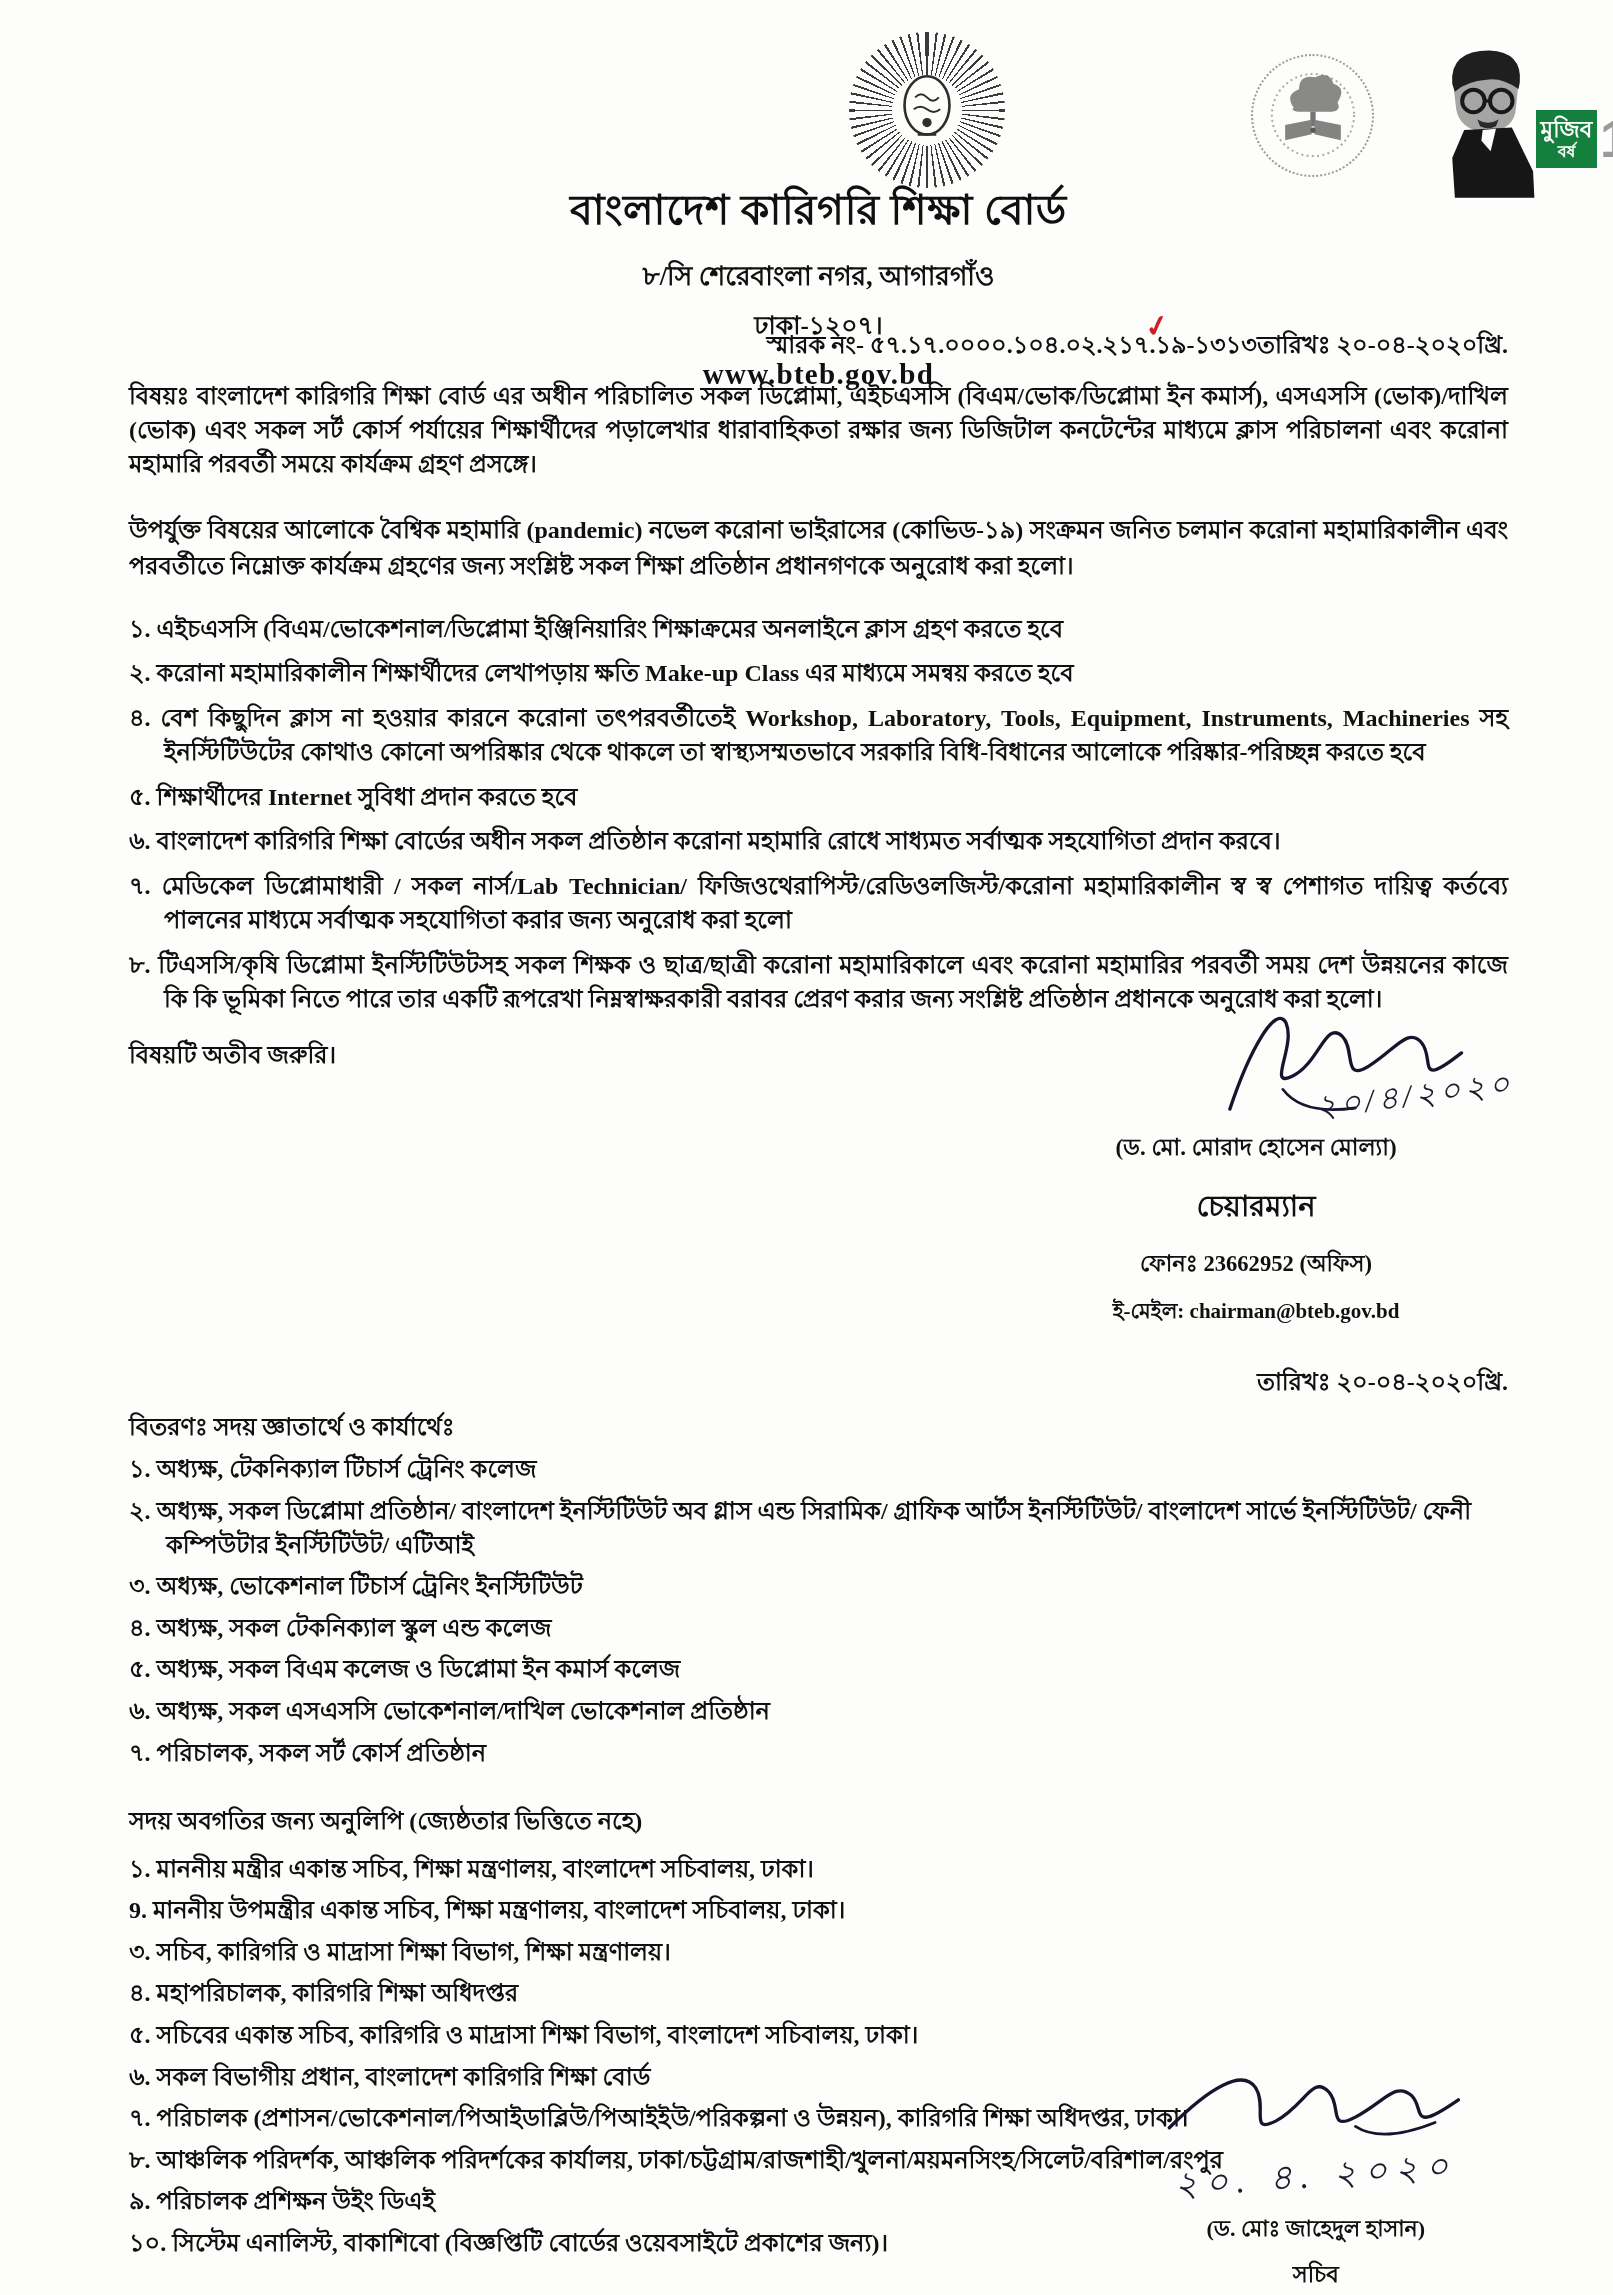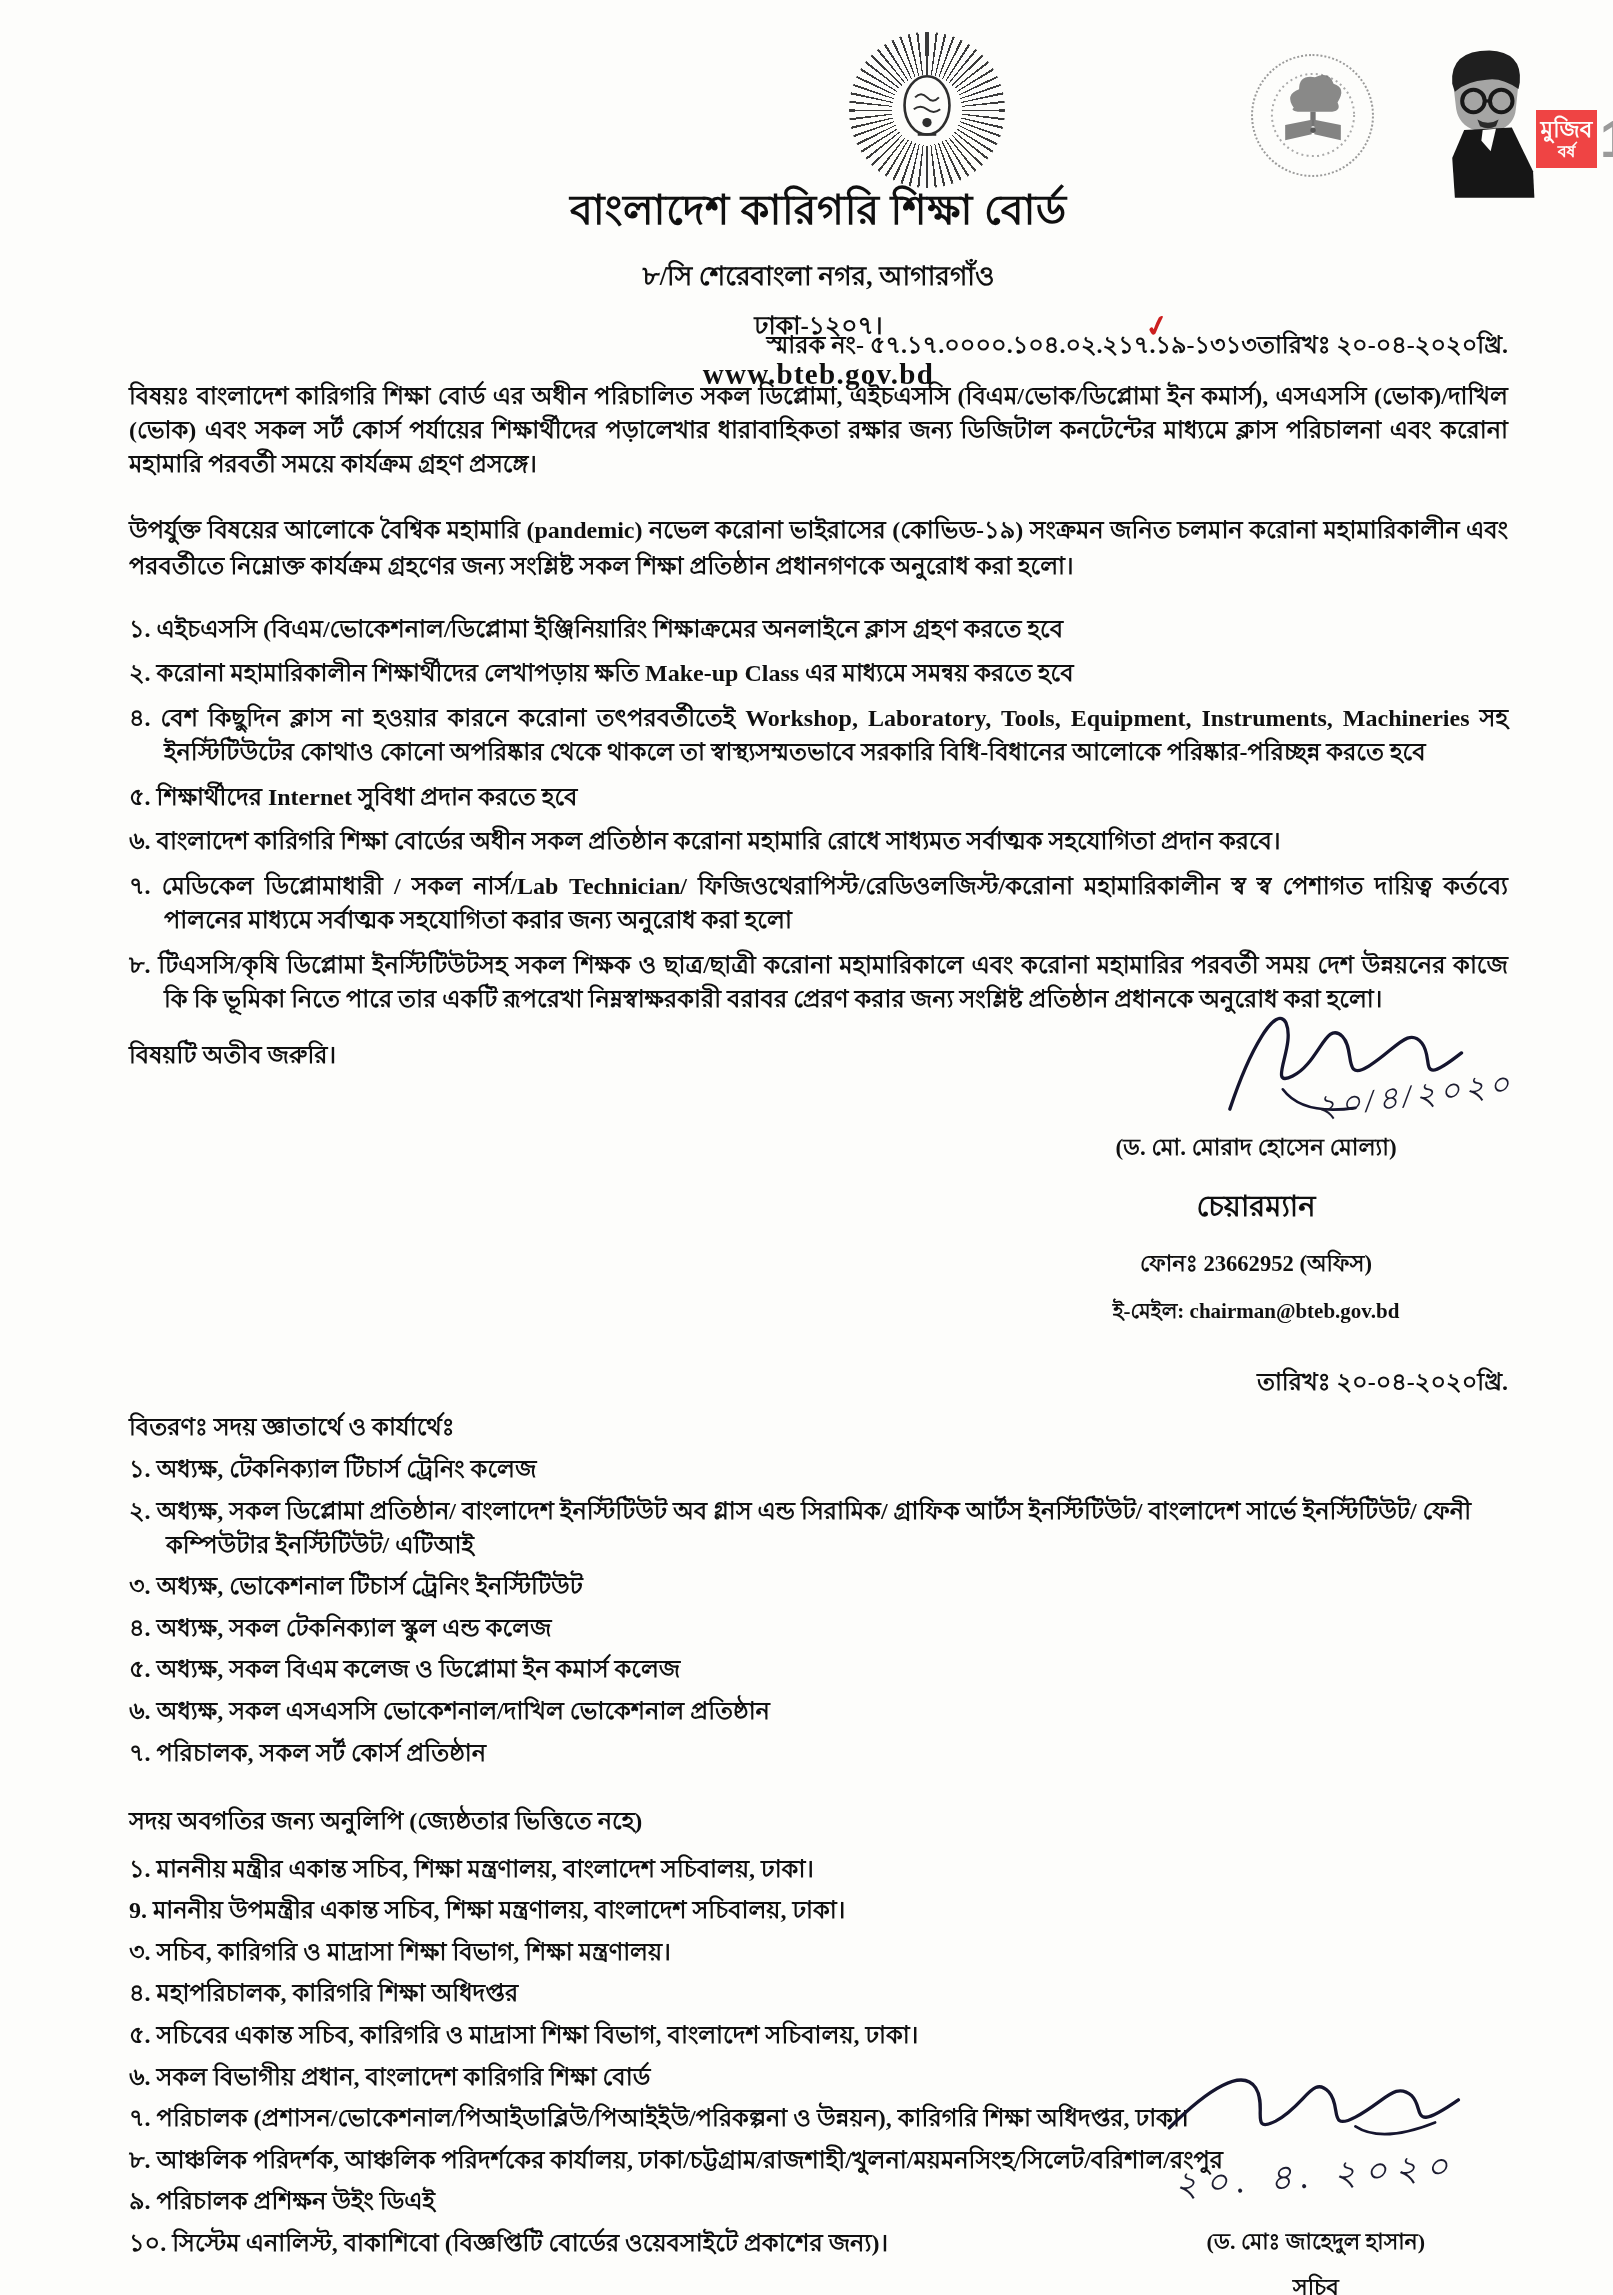--- a/index.html
+++ b/index.html
@@ -22,21 +22,21 @@
   .seal-core {
     position:absolute; left:50%; top:50%; width:64px; height:78px; transform:translate(-50%,-50%);
   }
   .emblem-faded {
     position:absolute; left:1122px; top:35px; width:123px; height:123px; border-radius:50%;
     border:2.7px dotted #8a8a8a; opacity:.85;
   }
   .mujib { position:absolute; left:1306px; top:26.5px; width:219px; height:153px; }
   .mujib svg { position:absolute; left:0; top:0; }
   .mujib-box {
-    position:absolute; left:101px; top:65px; width:61px; height:58px; background:#ef4444;
+    position:absolute; left:101px; top:65px; width:61px; height:58px; background:#15803d;
     color:#fdfdfb; display:flex; flex-direction:column; align-items:center; justify-content:center;
     font-weight:bold; line-height:1.1;
   }
   .mujib-box .w1 { font-size:22.6px; }
   .mujib-box .w2 { font-size:16px; }
   .mujib-100 {
     position:absolute; left:165px; top:64px; font-size:52px; font-weight:bold;
     color:#9a9a9a; letter-spacing:-2.7px; font-family:"Liberation Sans",sans-serif;
   }
   .org-name { padding-top:159px; font-size:41px; font-weight:bold; letter-spacing:0.7px; }
@@ -78,21 +78,21 @@
   .dist-heading { font-size:24px; font-weight:600; margin-top:5.3px; }
   ol.plainlist { list-style:none; margin-top:5.3px; }
   ol.plainlist li {
     font-size:24px; font-weight:600; line-height:1.4; margin-bottom:8px;
     padding-left:37px; text-indent:-37px;
   }
   .copies-wrap { position:relative; margin-top:32px; }
   .sec-block { position:absolute; right:-13.3px; top:246px; width:411px; text-align:center; }
   .sec-block .sig { position:relative; height:113px; }
   .sec-date { position:static; display:block; transform:rotate(-4deg); font-size:35px; letter-spacing:8px; margin-top:-13.3px; }
-  .sec-block .sign-name { font-size:22px; margin-top:17px; }
+  .sec-block .sign-name { font-size:22px; margin-top:4px; }
   .sec-block .sign-title { font-size:22.6px; margin-top:9.3px; }
 
   svg .ink { fill:none; stroke:#15152e; stroke-linecap:round; }
 </style>
 </head>
 <body>
 
 <div class="page">
   <div class="content">
 

